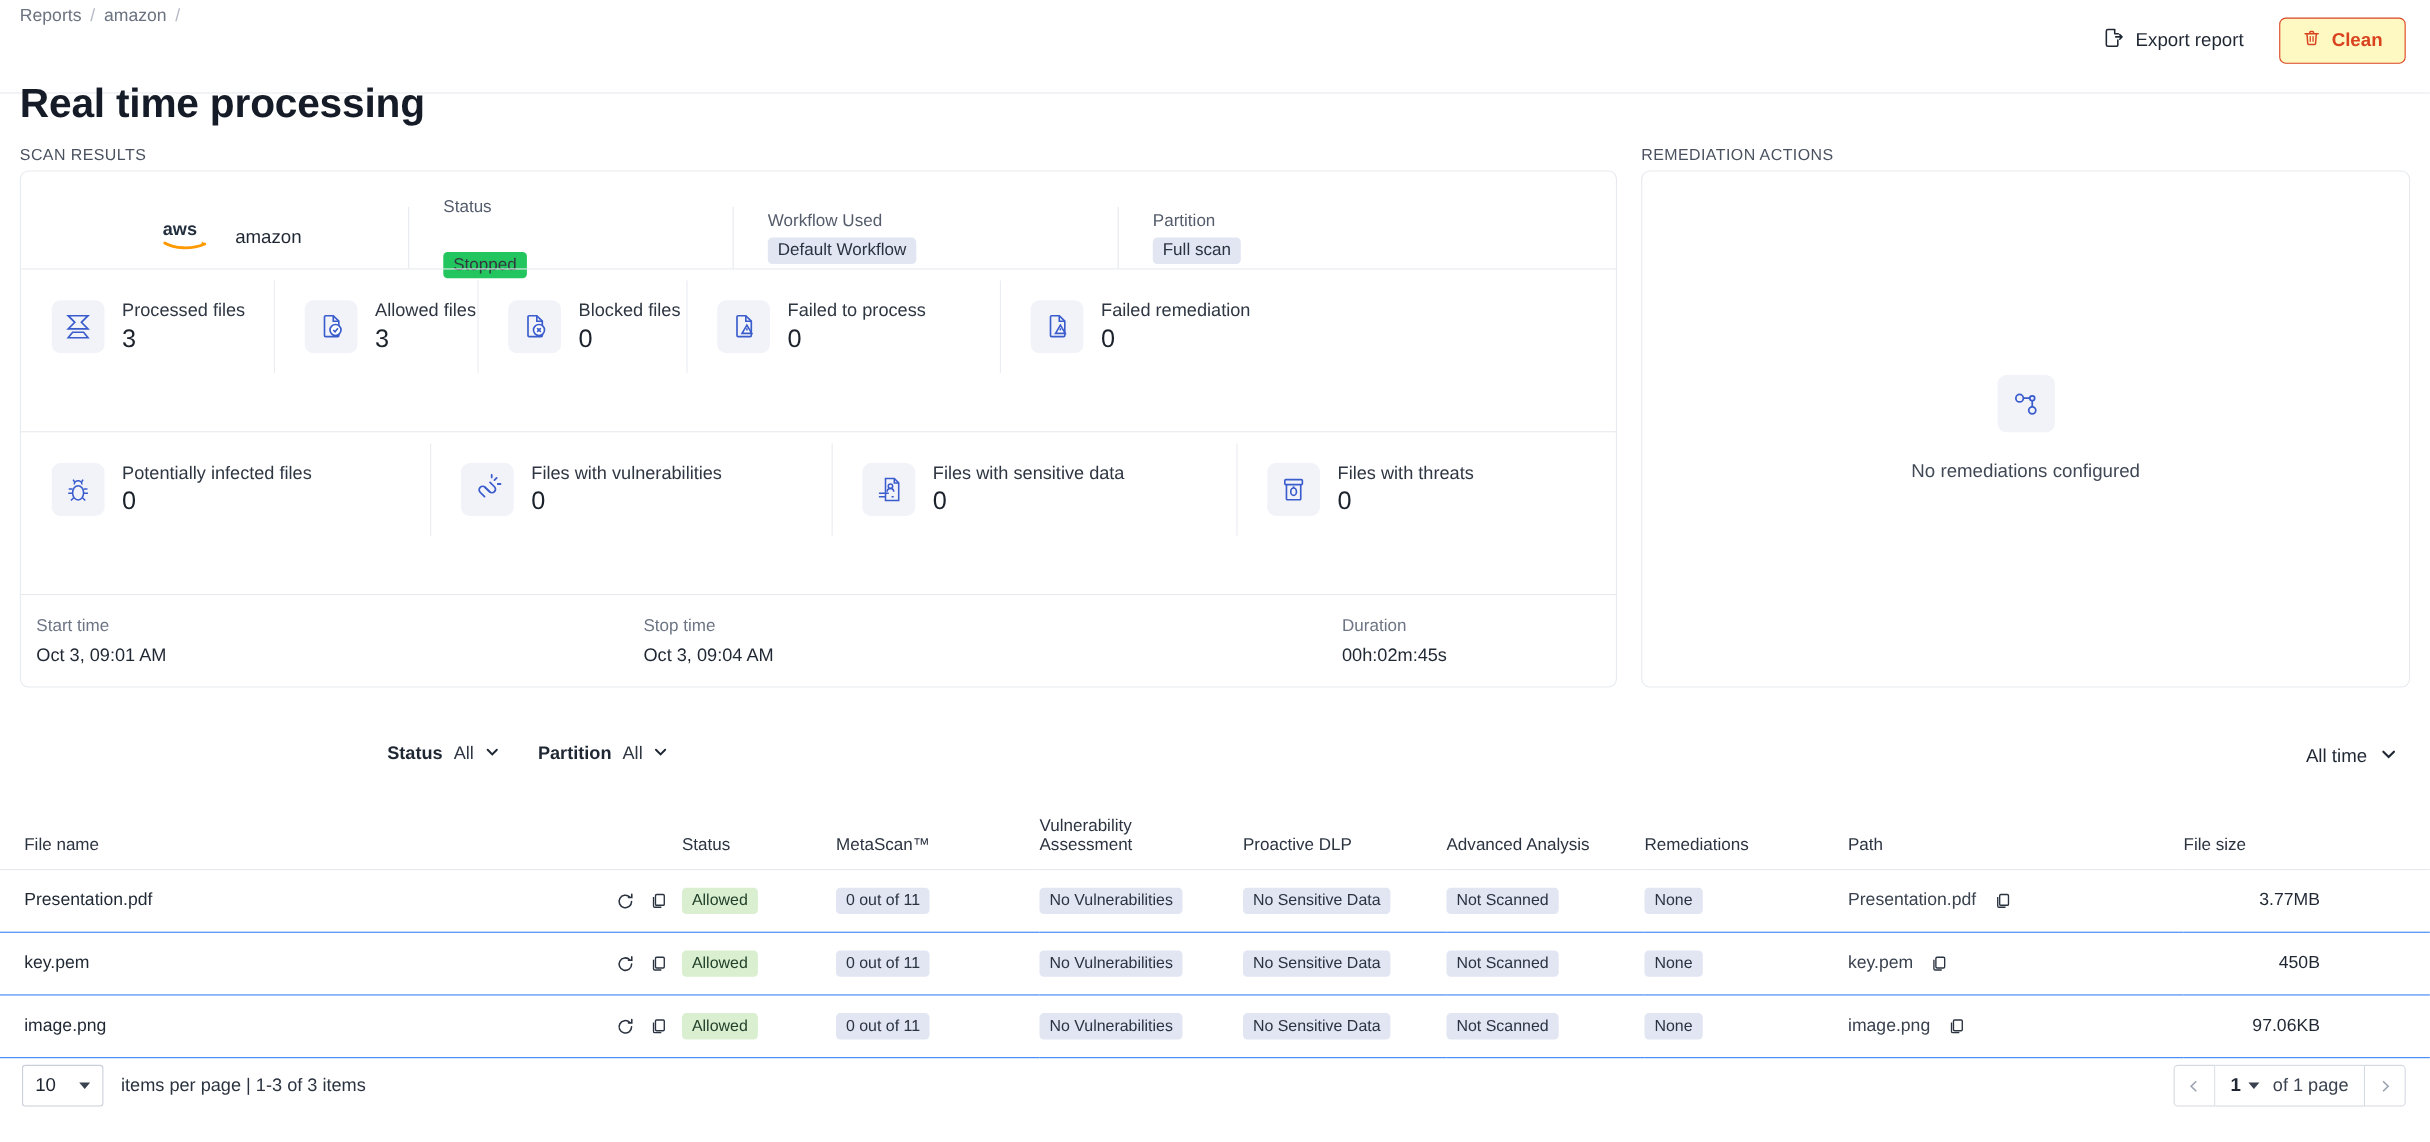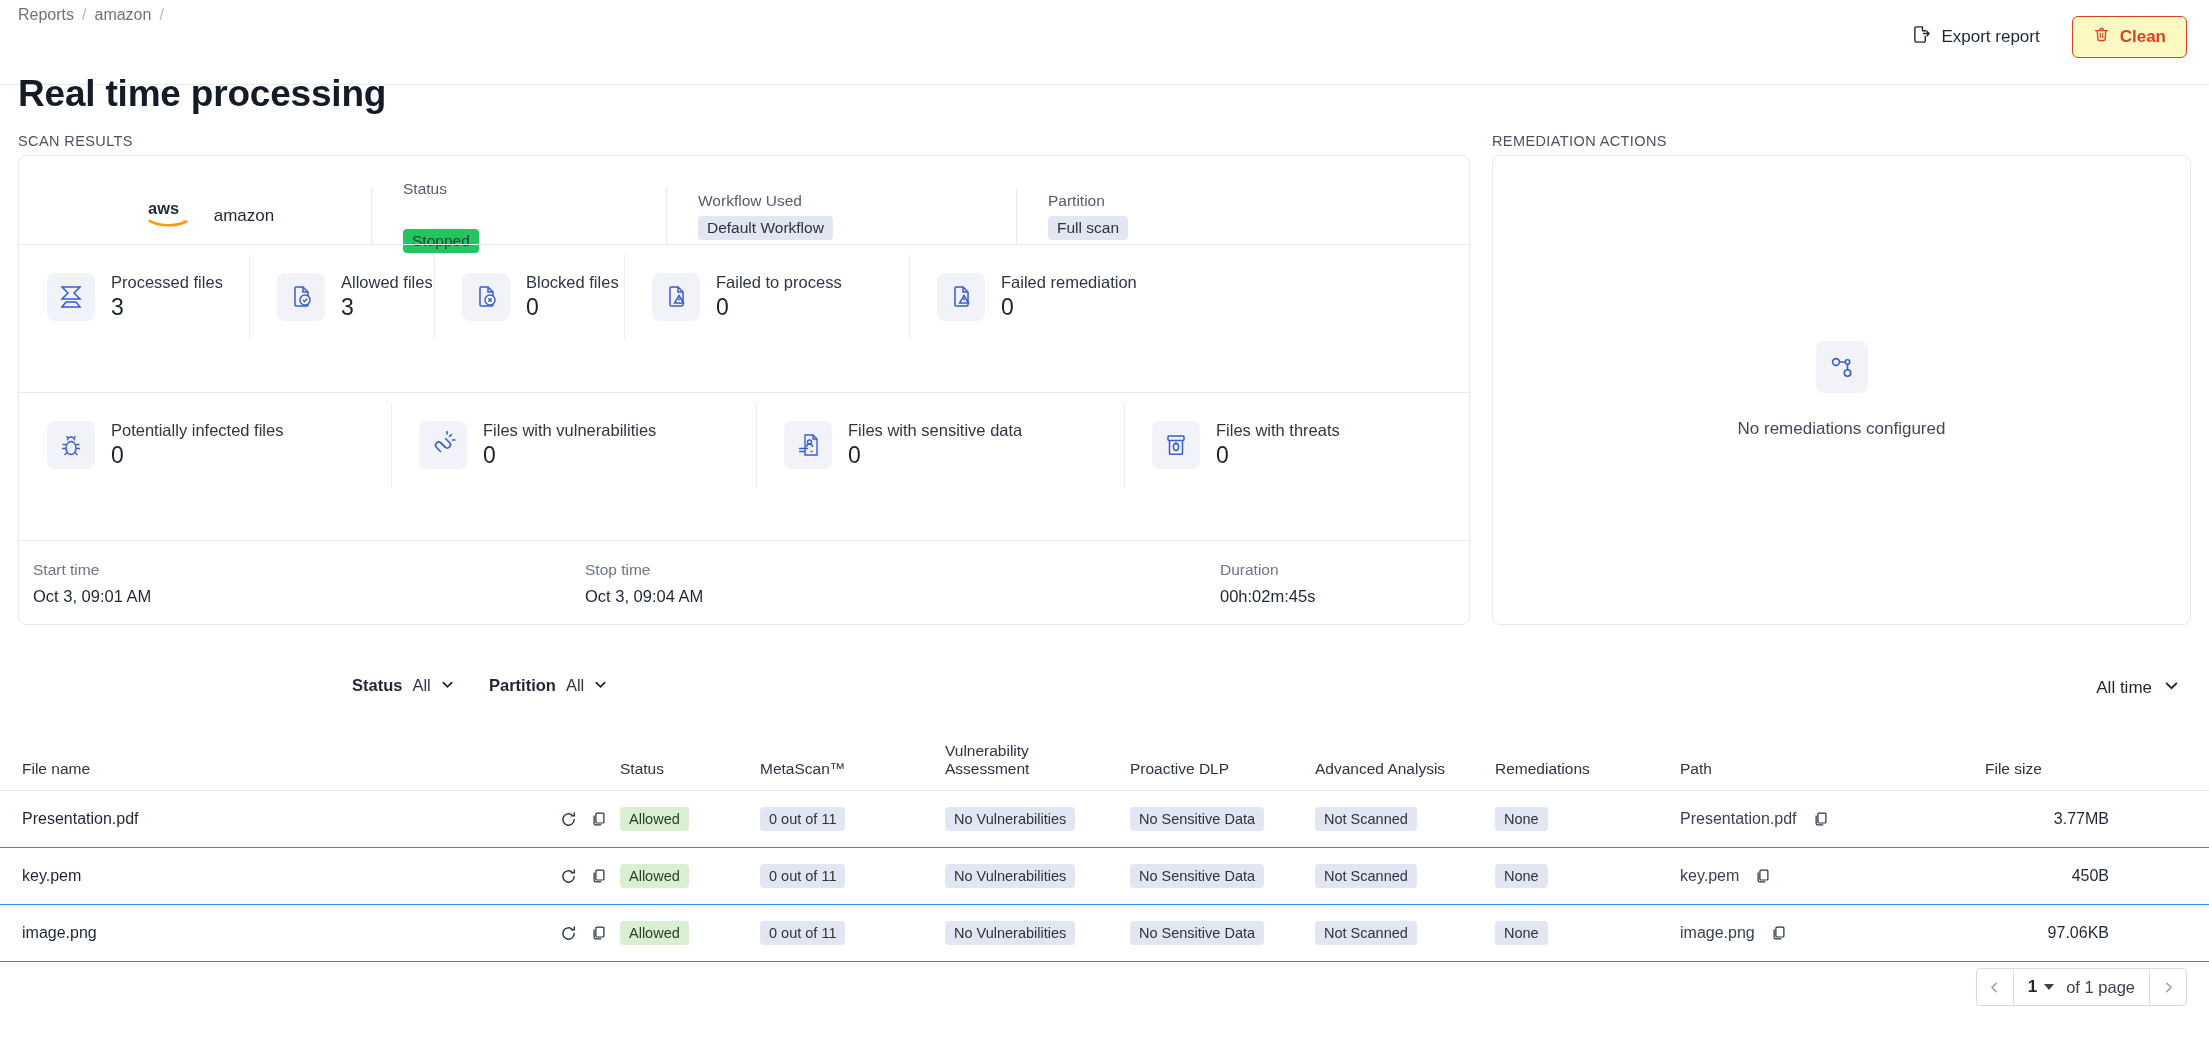--- a/index.html
+++ b/index.html
@@ -615,20 +615,27 @@
               </span>
             </span>
           </td>
           <td class="c-size">97.06KB</td>
         </tr>
       </tbody>
     </table>
   </div>
 
   <div class="pager">
+    <div class="per-page">
+      <div class="pp-select">
+        <span>10</span>
+        <span class="caret"></span>
+      </div>
+      <span class="pp-text">items per page | 1-3 of 3 items</span>
+    </div>
 
     <div class="pager-right">
       <div class="pg-btn left">
         <svg width="11" height="11" viewBox="0 0 12 12" fill="none" stroke="#9aa2b0" stroke-width="1.6" stroke-linecap="round">
             <path d="M7.8 1.5L3.2 6l4.6 4.5"></path>
           </svg>
       </div>
       <div class="pg-mid">
         <span class="pg-num">
           <span>1</span>

